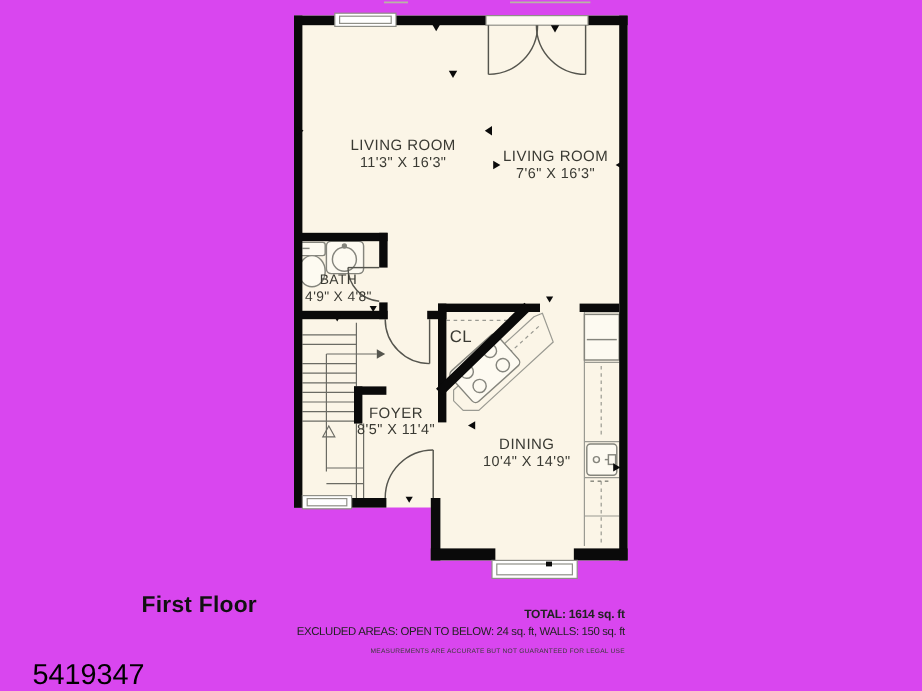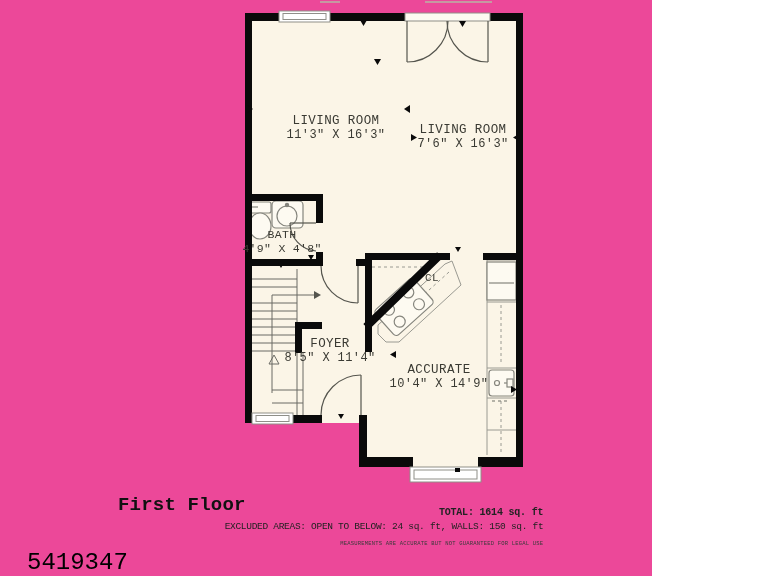--- a/index.html
+++ b/index.html
@@ -1,28 +1,28 @@
 <!DOCTYPE html>
 <html><head>
 <meta charset="utf-8">
 <style>
   html,body{margin:0;padding:0;background:#ffffff;}
   #canvas{
-    position:relative;width:652px;height:576px;background:#ec4899;overflow:hidden;
-    font-family:Liberation Mono, monospace;
+    position:relative;width:768px;height:576px;background:#d946ef;overflow:hidden;
+    font-family:Liberation Sans, sans-serif;
   }
   #plan-svg{position:absolute;left:0;top:0;}
   .room-label{
     position:absolute;transform:translateX(-50%);text-align:center;
     color:#3a3a33;letter-spacing:.4px;white-space:nowrap;line-height:13px;
   }
   .room-label .rname{font-size:12.5px;}
   .room-label .rdims{font-size:12px;margin-top:1px;}
   .room-label.small .rname,.room-label.small .rdims{font-size:11.5px;letter-spacing:.3px;}
-  #cl-label{position:absolute;transform:translateX(-50%);font-size:11px;color:#3a3a33;letter-spacing:.3px;margin-left:48px;}
+  #cl-label{position:absolute;transform:translateX(-50%);font-size:14px;color:#3a3a33;letter-spacing:.3px;}
   #floor-title{
     position:absolute;left:118px;top:494px;font-size:19px;font-weight:bold;color:#111;
     letter-spacing:.2px;
   }
   #summary{
     position:absolute;left:384px;top:507px;transform:translateX(-50%);
     text-align:right;color:#222;white-space:nowrap;
   }
   #summary .total{font-size:10px;font-weight:bold;letter-spacing:-.2px;}
   #summary .floors,#summary .excluded{font-size:9.5px;letter-spacing:-.3px;margin-top:2.5px;}
@@ -211,21 +211,21 @@
   </div>
 
   <div id="cl-label" style="left:384px;top:272px">CL</div>
 
   <div class="room-label" style="left:330px;top:338px">
     <div class="rname">FOYER</div>
     <div class="rdims">8'5" X 11'4"</div>
   </div>
 
   <div class="room-label" style="left:439px;top:364px">
-    <div class="rname">ACCURATE</div>
+    <div class="rname">DINING</div>
     <div class="rdims">10'4" X 14'9"</div>
   </div>
 
   <div id="floor-title">First Floor</div>
 
   <div id="summary">
     <div class="total">TOTAL: 1614 sq. ft</div>
     <div class="excluded">EXCLUDED AREAS: OPEN TO BELOW: 24 sq. ft, WALLS: 150 sq. ft</div>
     <div class="disclaimer">MEASUREMENTS ARE ACCURATE BUT NOT GUARANTEED FOR LEGAL USE</div>
   </div>

